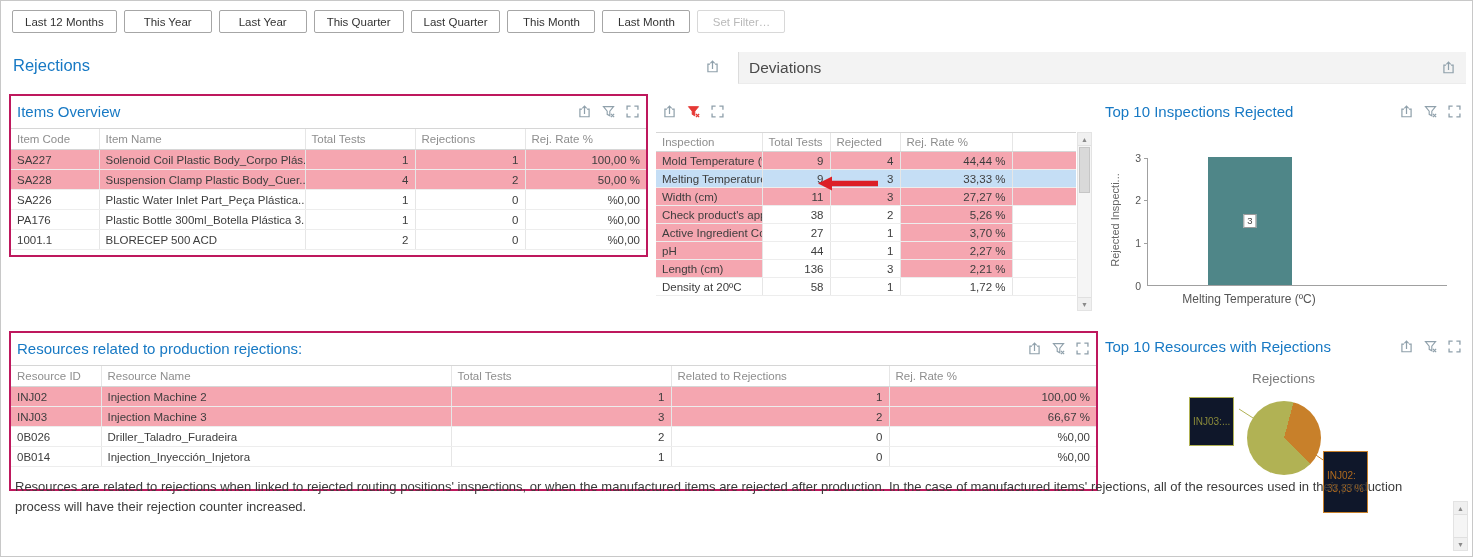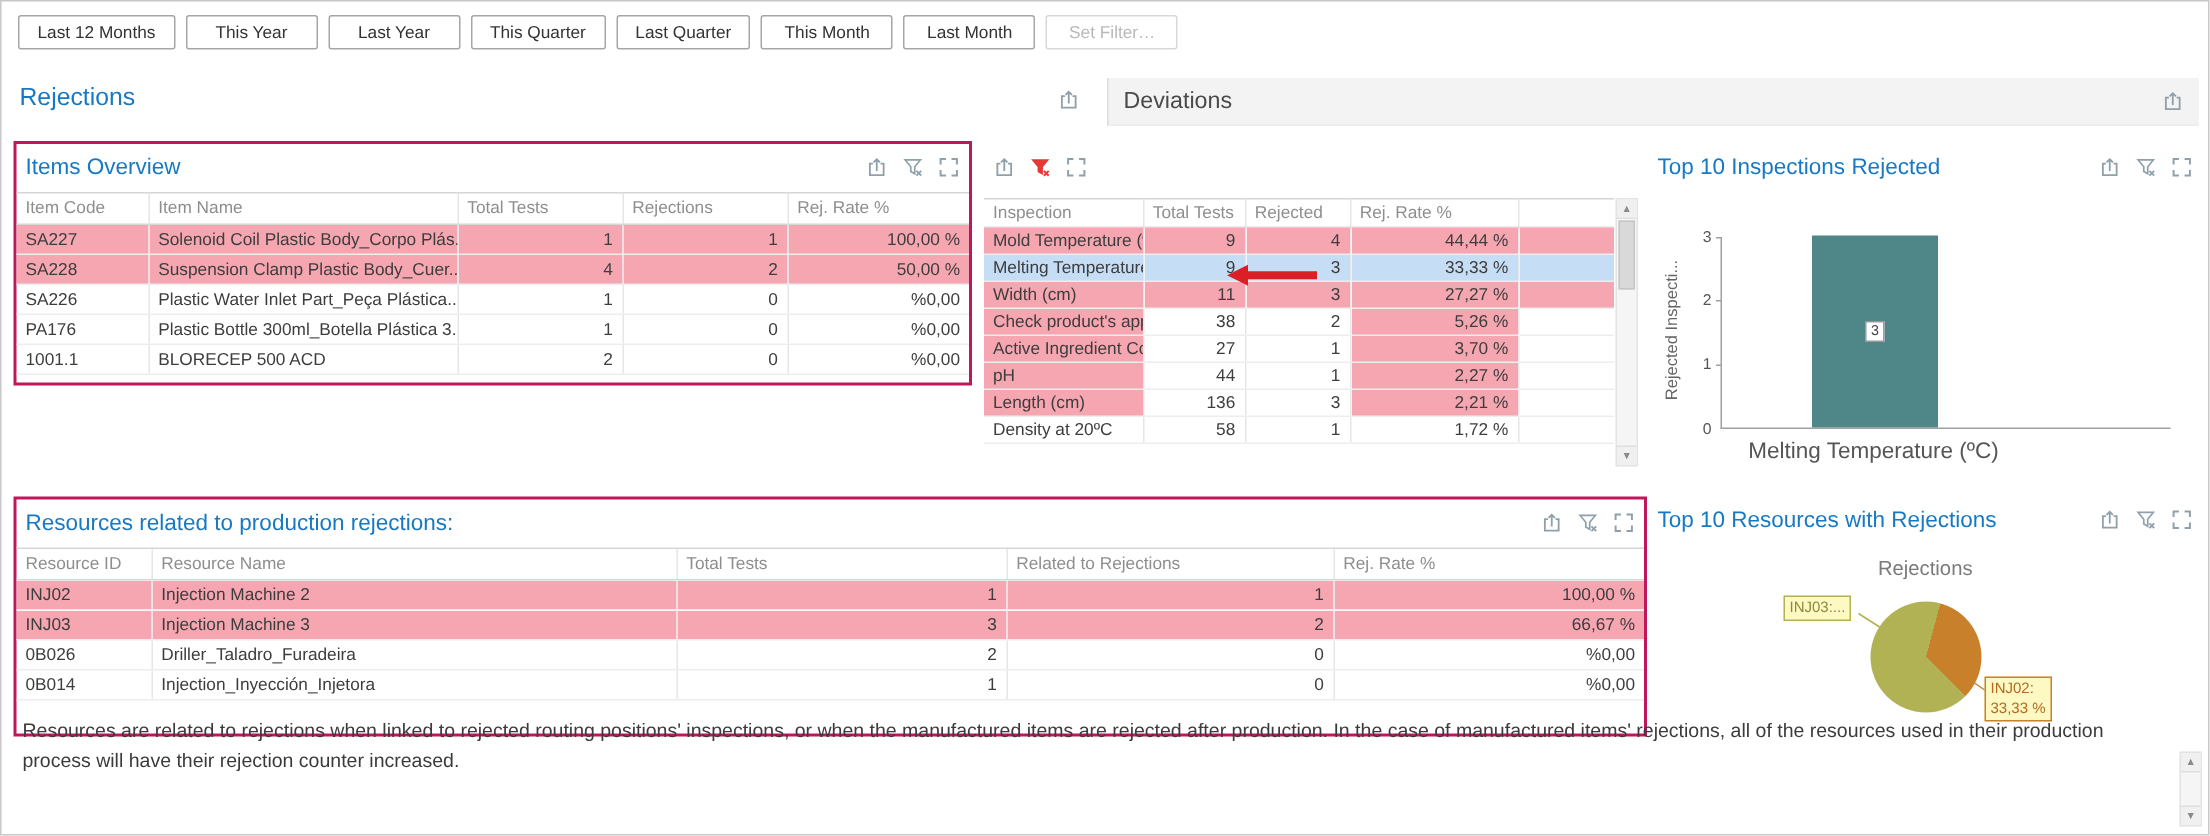--- a/index.html
+++ b/index.html
@@ -44,27 +44,27 @@
   .vscroll .sbtn.down { bottom:0; border-top:1px solid #e0e0e0; border-bottom:none; }
   .vscroll .thumb { position:absolute; left:1px; width:11px; background:#d9d9d9; border:1px solid #c6c6c6; }
 
   
   .ylab { position:absolute; left:-46px; top:118px; width:120px; text-align:center; font-size:11px; color:#666; transform:rotate(-90deg); white-space:nowrap; }
   .ytick { position:absolute; left:10px; width:30px; text-align:right; font-size:10.5px; color:#555; }
   .plot { position:absolute; left:46px; top:62px; width:300px; height:128px; border-left:1px solid #a0a0a0; border-bottom:1px solid #a0a0a0; }
   .tickmark { position:absolute; left:-4px; width:4px; height:1px; background:#a0a0a0; }
   .bar { position:absolute; left:60px; bottom:0; width:84px; height:128px; background:#4f8688; }
   .bar-label { position:absolute; left:50%; top:50%; transform:translate(-50%,-50%); background:#fff; border:1px solid #9a9a9a; font-size:9.5px; color:#444; padding:0 3px; line-height:12px; }
-  .xlab { position:absolute; left:46px; top:196px; width:204px; text-align:center; font-size:15px; color:#555; white-space:nowrap; }
+  .xlab { position:absolute; left:46px; top:196px; width:204px; text-align:center; font-size:12px; color:#555; white-space:nowrap; }
 
   
   .pie-sub { position:absolute; top:40px; left:0; right:0; text-align:center; font-size:13.5px; color:#7b7b7b; }
   .pie { position:absolute; left:146px; top:70px; width:74px; height:74px; border-radius:50%; background:conic-gradient(from 15deg, #c8802a 0 33.33%, #b1b254 0); }
   .pie-lines { position:absolute; left:0; top:0; }
-  .callout { position:absolute; font-size:10px; padding:1px 3px; background:#fef9c3; white-space:nowrap; line-height:13px; }
+  .callout { position:absolute; font-size:10px; padding:17px 3px; background:#0f172a; white-space:nowrap; line-height:13px; }
   .callout.olive { left:88px; top:66px; border:1px solid #b1b254; color:#8a8a3a; }
   .callout.orange { left:222px; top:120px; border:1px solid #c8802a; color:#b06a1e; }
 
   
   .red-arrow { position:absolute; left:817px; top:175px; z-index:5; }
   .footer-text { position:absolute; left:14px; top:476px; width:1424px; font-size:13px; color:#3b3b3b; line-height:1.55; }
 </style>
 </head>
 <body>
 

